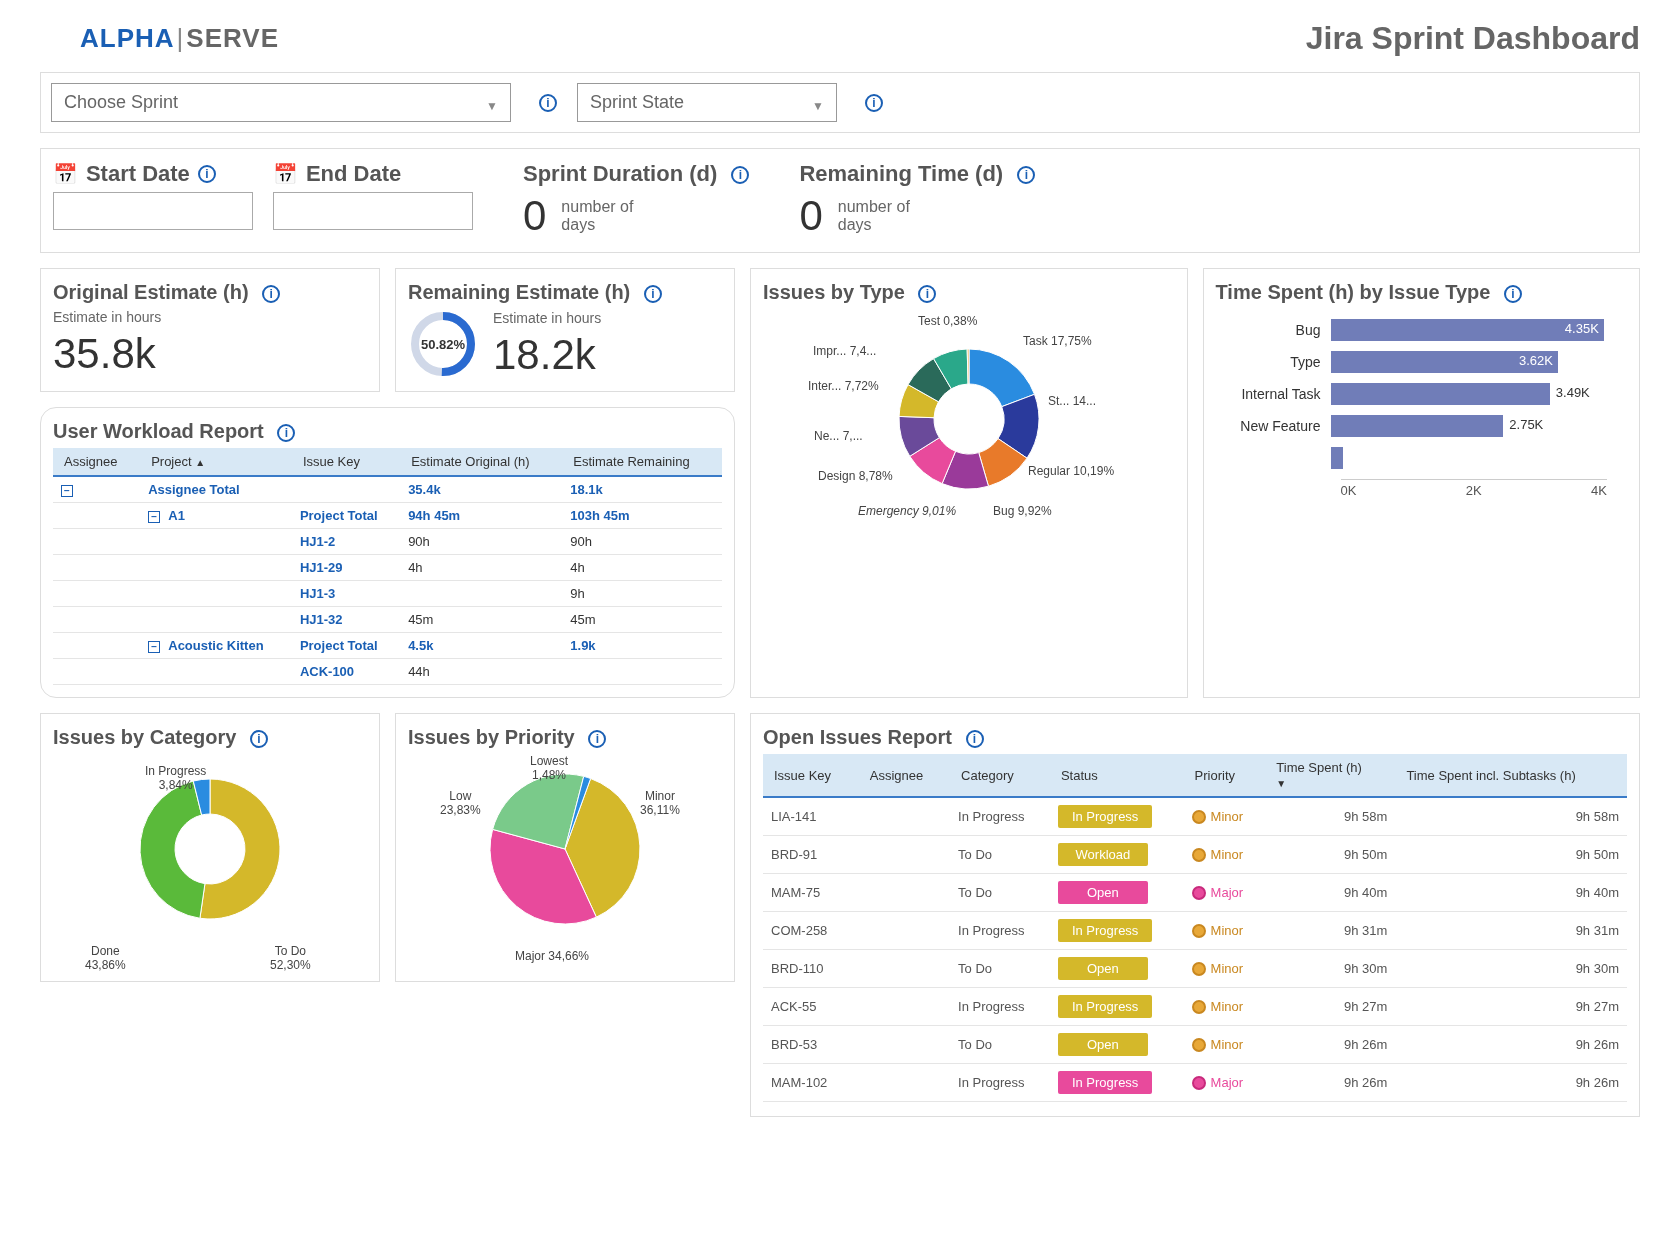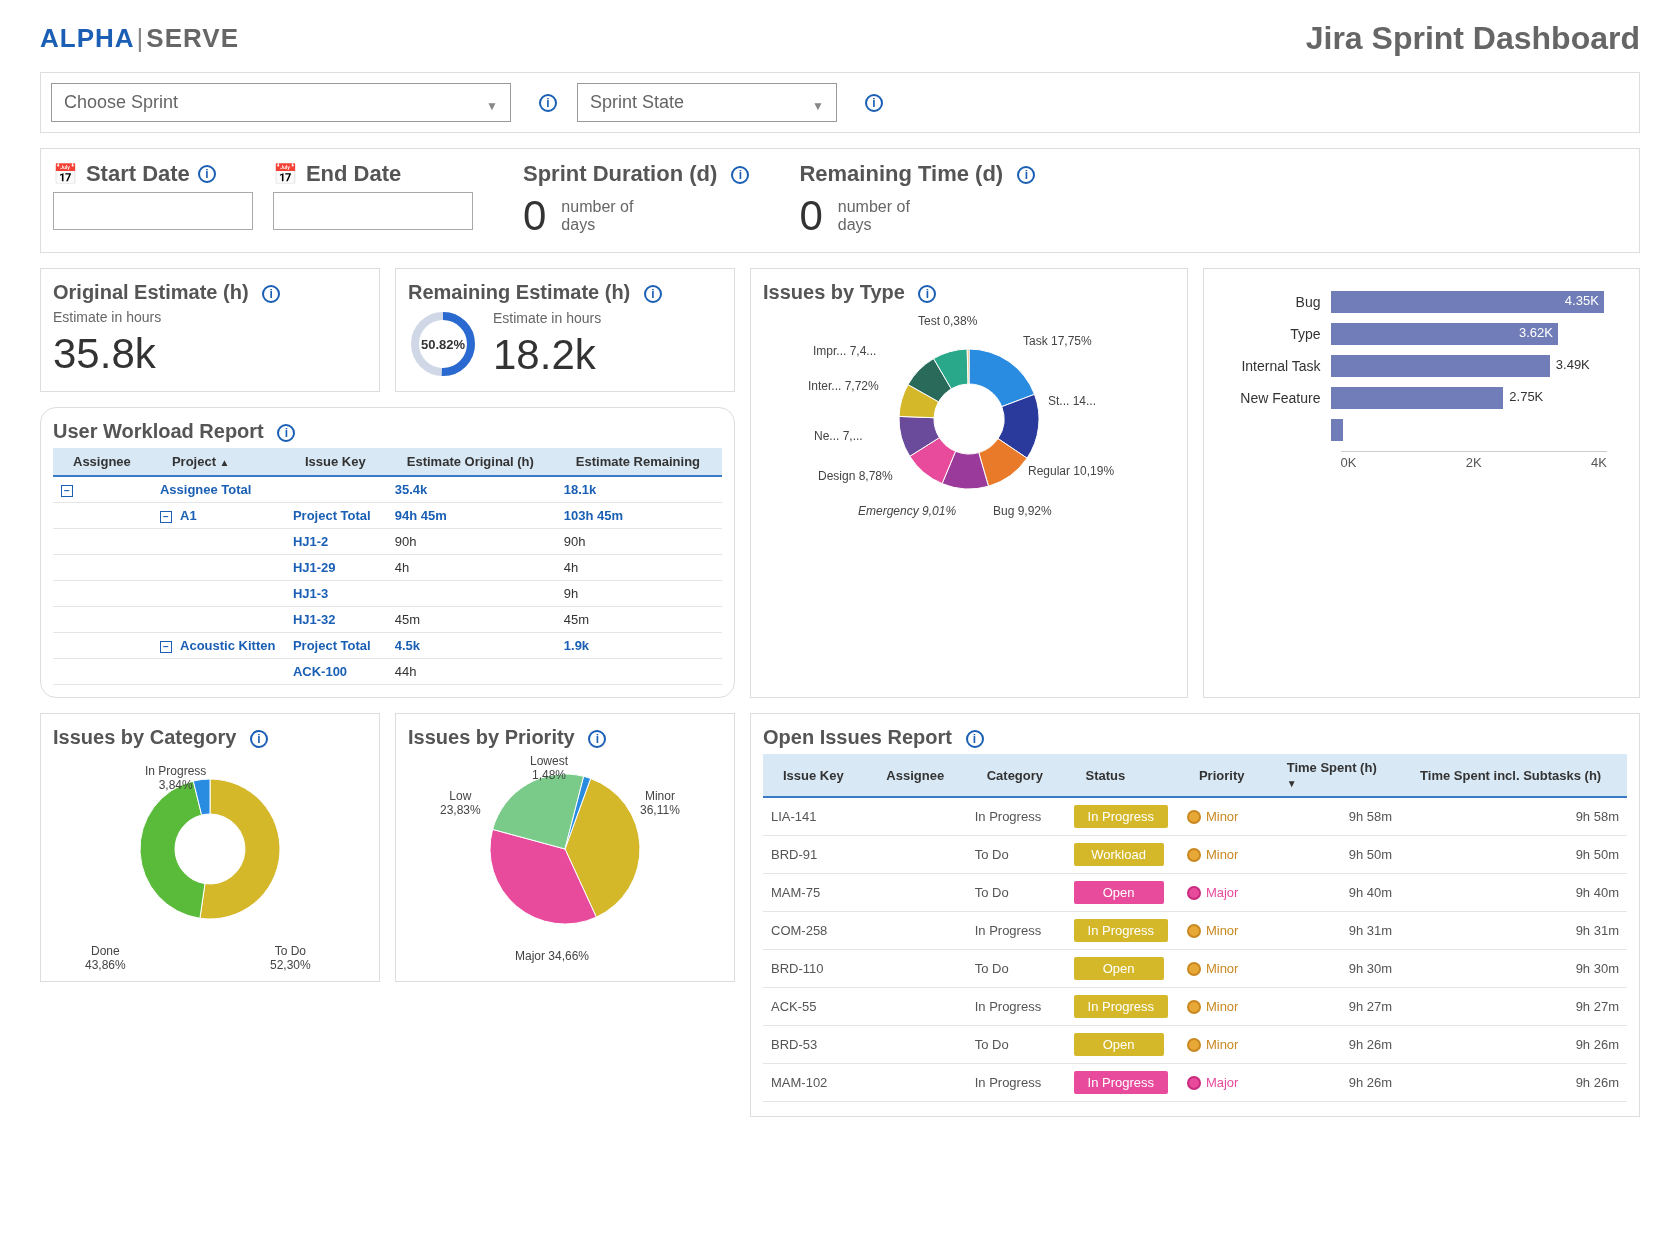--- a/index.html
+++ b/index.html
@@ -1,19 +1,19 @@
 <!DOCTYPE html>
 <html><head>
 <meta charset="utf-8">
 <style>
 * { box-sizing: border-box; margin: 0; padding: 0; }
 body { font-family: 'Segoe UI', Arial, sans-serif; background: #fff; color: #333; padding: 20px 40px; width: 1680px; }
 .header { display: flex; justify-content: space-between; align-items: center; margin-bottom: 15px; }
 .logo { font-size: 26px; font-weight: bold; letter-spacing: 1px; }
-.logo-alpha { color: #1a5fb4; }
+.logo-alpha { color: #1a5fb4; margin-left: 40px; }
 .logo-pipe { color: #888; font-weight: 300; margin: 0 2px; }
 .logo-serve { color: #666; }
 .page-title { font-size: 32px; font-weight: bold; color: #666; }
 .filters-row { display: flex; gap: 20px; align-items: center; border: 1px solid #ddd; padding: 10px; margin-bottom: 15px; }
 .dropdown { border: 1px solid #999; padding: 8px 12px; width: 460px; display: flex; justify-content: space-between; align-items: flex-end; color: #666; font-size: 18px; cursor: pointer; }
 .dropdown-small { width: 260px; }
 .chevron { color: #888; font-size: 12px; }
 .info-icon { display: inline-flex; width: 18px; height: 18px; border: 2px solid #1a5fb4; border-radius: 50%; color: #1a5fb4; font-size: 12px; font-weight: bold; align-items: center; justify-content: center; font-style: normal; margin-left: 8px; vertical-align: middle; cursor: pointer; }
 .row2 { display: flex; gap: 20px; border: 1px solid #ddd; padding: 12px; margin-bottom: 15px; }
 .date-block { display: flex; flex-direction: column; gap: 5px; }
@@ -30,21 +30,21 @@
 .card-title { font-size: 20px; font-weight: bold; color: #555; margin-bottom: 5px; }
 .card-sub { font-size: 14px; color: #666; }
 .card-big { font-size: 42px; font-weight: 400; margin-top: 5px; }
 .est-card { display: flex; align-items: center; gap: 15px; }
 .donut-sm { width: 70px; height: 70px; position: relative; flex-shrink: 0; }
 .donut-sm svg { transform: rotate(-90deg); }
 .donut-sm-label { position: absolute; top: 50%; left: 50%; transform: translate(-50%,-50%); font-size: 13px; font-weight: bold; }
 .span2 { grid-column: span 2; }
 .span2r { grid-row: span 2; }
 table { width: 100%; border-collapse: collapse; font-size: 13px; }
-th { text-align: left; padding: 6px 20px; background: #d8e8f5; font-weight: 700; color: #333; border-bottom: 2px solid #3a7bc8; }
+th { text-align: left; padding: 6px 11px; background: #d8e8f5; font-weight: 400; color: #333; border-bottom: 2px solid #3a7bc8; }
 td { padding: 5px 8px; border-bottom: 1px solid #e5e5e5; }
 .row-total { color: #1a5fb4; font-weight: 600; }
 .link-cell { color: #1a5fb4; font-weight: 600; cursor: pointer; }
 .expand-btn { color: #1a5fb4; cursor: pointer; display: inline-block; width: 12px; height: 12px; border: 1px solid #1a5fb4; text-align: center; line-height: 10px; font-size: 10px; margin-right: 5px; }
 .chart-container { display: flex; align-items: center; justify-content: center; position: relative; height: 220px; }
 .donut-legend { position: absolute; font-size: 12px; color: #444; }
 .bar-chart { padding: 10px 20px 0 0; }
 .bar-row { display: flex; align-items: center; margin-bottom: 10px; font-size: 14px; }
 .bar-label { width: 115px; text-align: right; padding-right: 10px; }
 .bar-track { flex: 1; position: relative; height: 22px; }
@@ -191,20 +191,24 @@
           <div class="donut-legend" style="left: 55px; top: 160px;">Design 8,78%</div>
           <div class="donut-legend" style="left: 45px; top: 120px; margin-left: 6px;">Ne... 7,...</div>
           <div class="donut-legend" style="left: 45px; top: 70px;">Inter... 7,72%</div>
           <div class="donut-legend" style="left: 50px; top: 35px;">Impr... 7,4...</div>
           <div class="donut-legend" style="left: 155px; top: 5px;">Test 0,38%</div>
         </div>
     </div>
   </div>
 
   <div class="card span2r">
+    <div class="card-title">
+      <span>Time Spent (h) by Issue Type</span>
+      <i class="info-icon">i</i>
+    </div>
     <div class="bar-chart" id="bar-chart">
         <div class="bar-row">
           <div class="bar-label">Bug</div>
     <div class="bar-track">
             <div class="bar-fill" style="width:98.86363636363636%">
               <span class="bar-value inside">4.35K</span>
             </div>
           </div>
         </div>
         <div class="bar-row">

